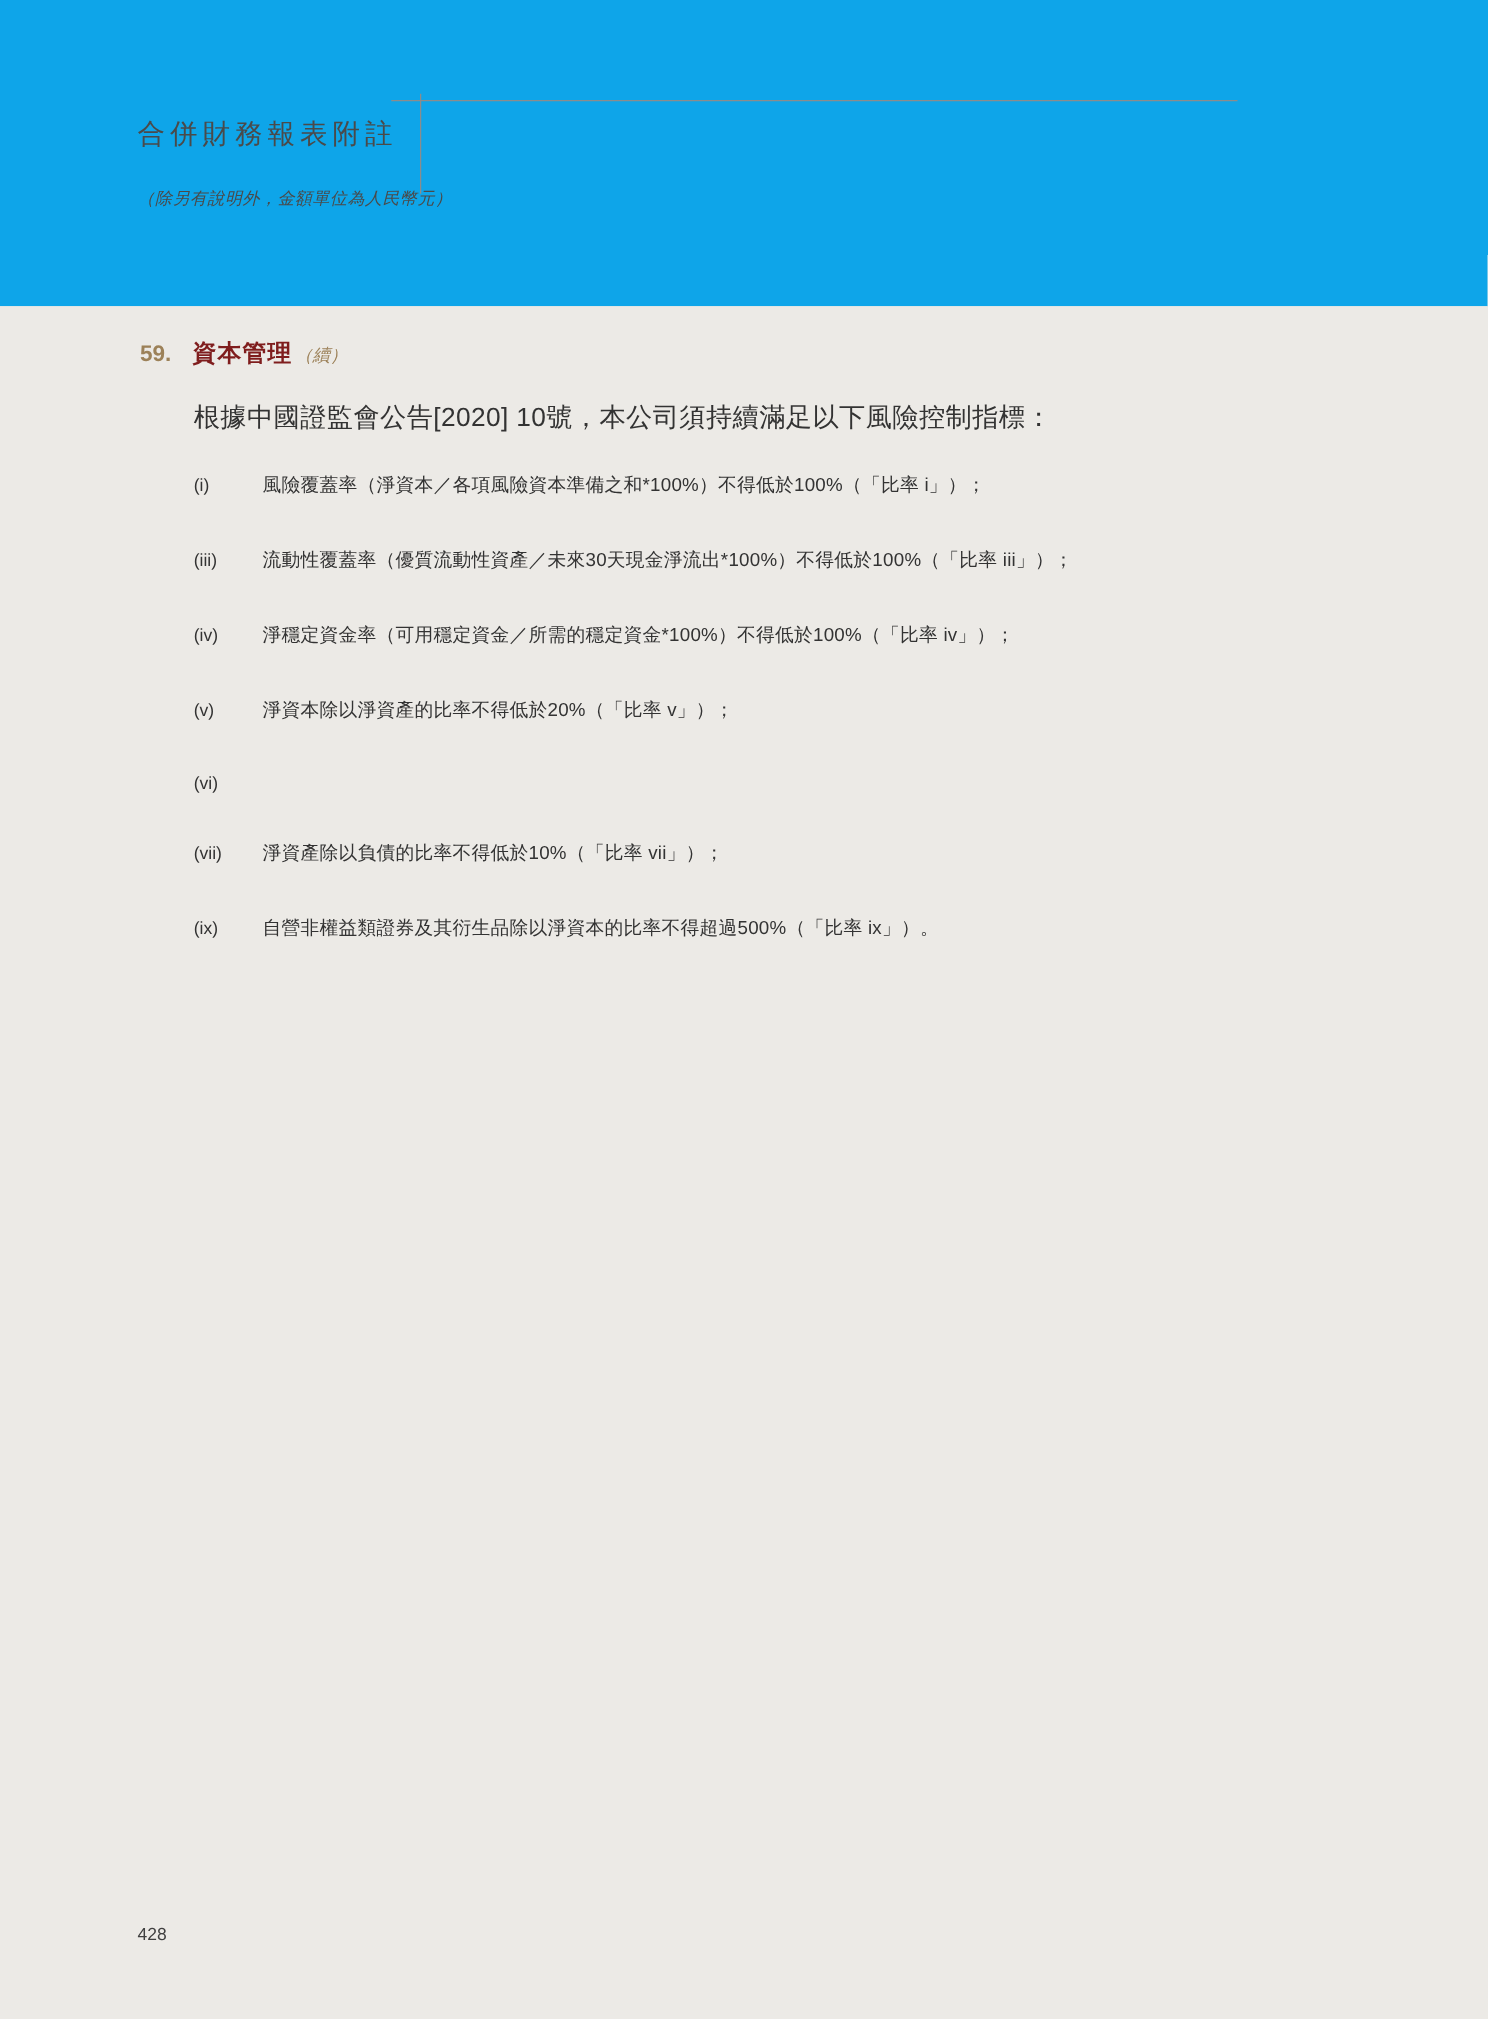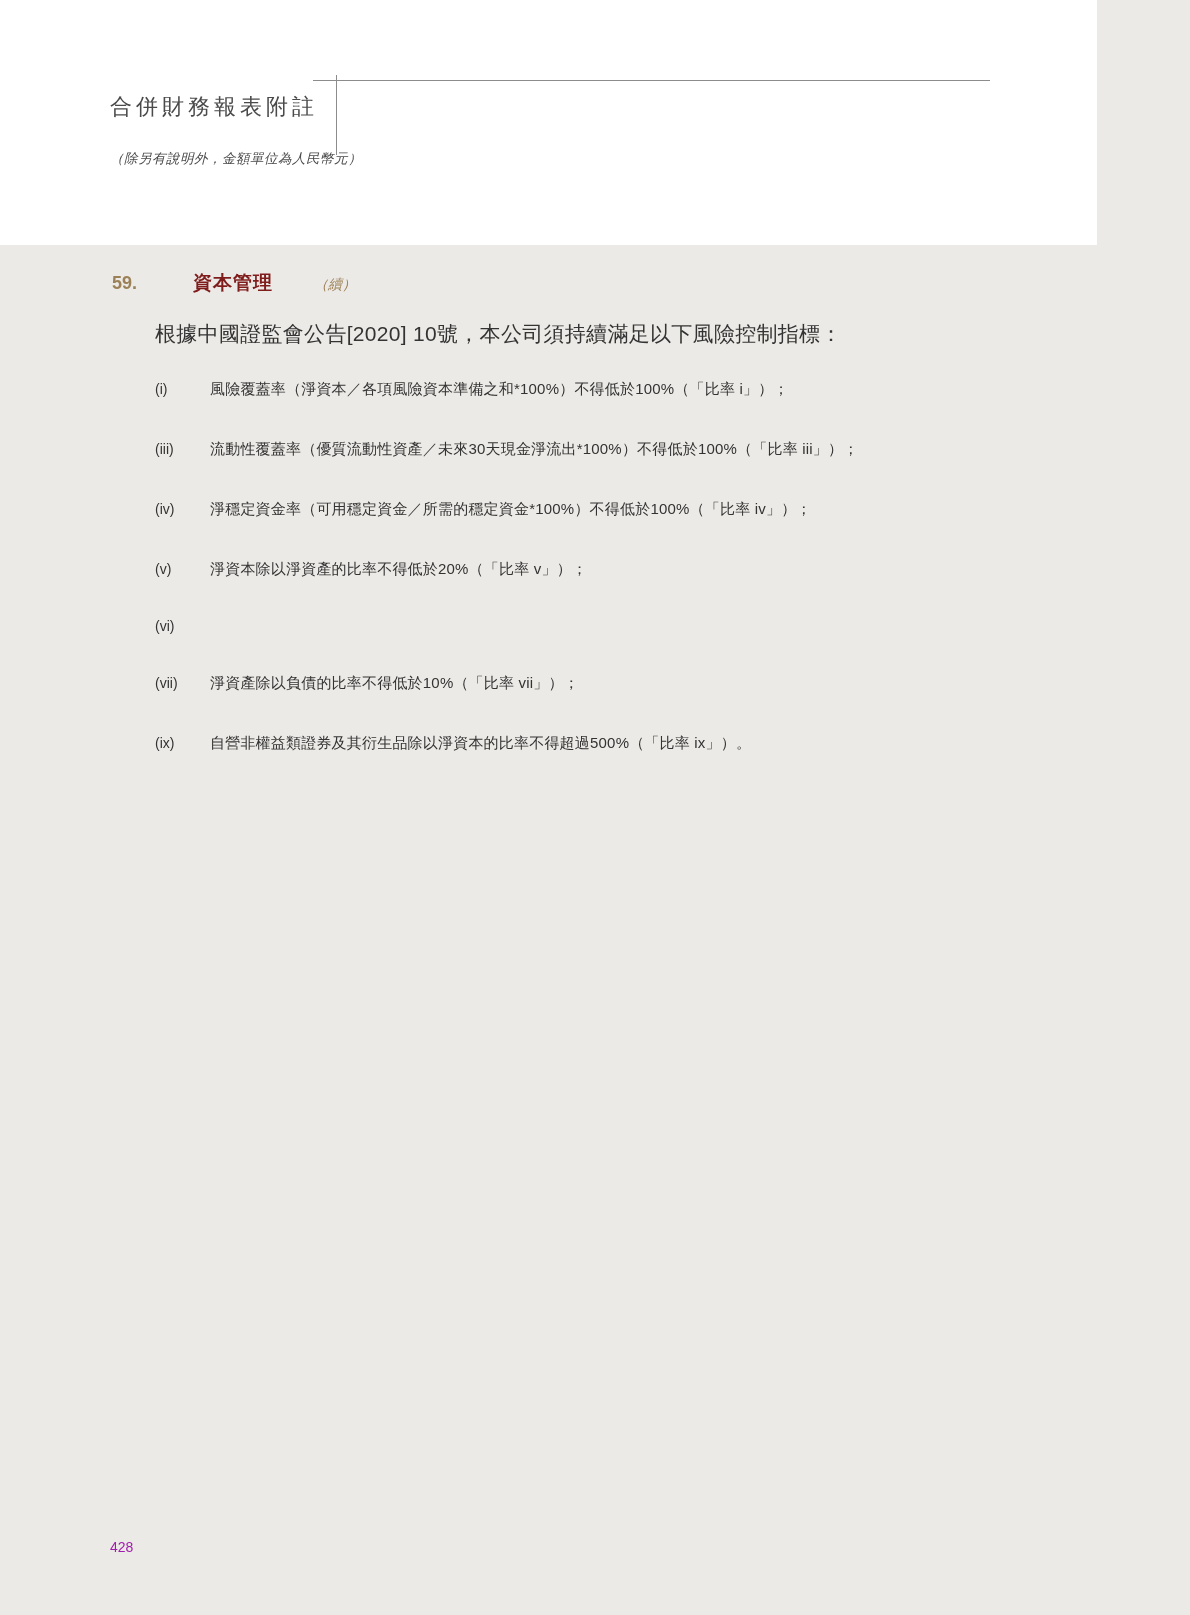--- a/index.html
+++ b/index.html
@@ -13,23 +13,23 @@
     font-family: "Liberation Sans", sans-serif;
     color: #3a3a3a;
     position: relative;
     overflow: hidden;
   }
 
   
   .header-band {
     position: absolute;
     top: 0; left: 0;
-    width: 1097px;
+    width: 1190px;
     height: 245px;
-    background: #ffffff;
+    background: #0ea5e9;
   }
   .header-inner {
     position: absolute;
     left: 110px;
     top: 75px;
     width: 980px;
   }
   .header-title-row {
     display: flex;
     align-items: flex-start;
@@ -79,21 +79,20 @@
     height: 1370px;
     background: #eceae6;
   }
 
   .note-heading {
     position: absolute;
     left: 112px;
     top: 25px;
     display: flex;
     align-items: baseline;
-    gap: 39px;
   }
   .note-number {
     font-family: "Liberation Sans", sans-serif;
     font-weight: bold;
     font-size: 18px;
     color: #9c8158;
     width: 42px;
   }
   .note-title {
     font-family: "Liberation Sans", sans-serif;
@@ -143,21 +142,21 @@
     color: #333;
     letter-spacing: 0.2px;
     line-height: 1.5;
   }
 
   .page-number {
     position: absolute;
     left: 110px;
     bottom: 60px;
     font-size: 14px;
-    color: #a21caf;
+    color: #404040;
     font-family: "Liberation Sans", sans-serif;
   }
 </style>
 </head>
 <body>
 
 <div class="header-band">
   <div class="header-inner">
     <div class="header-title-row">
       <div class="header-title">合併財務報表附註</div>

